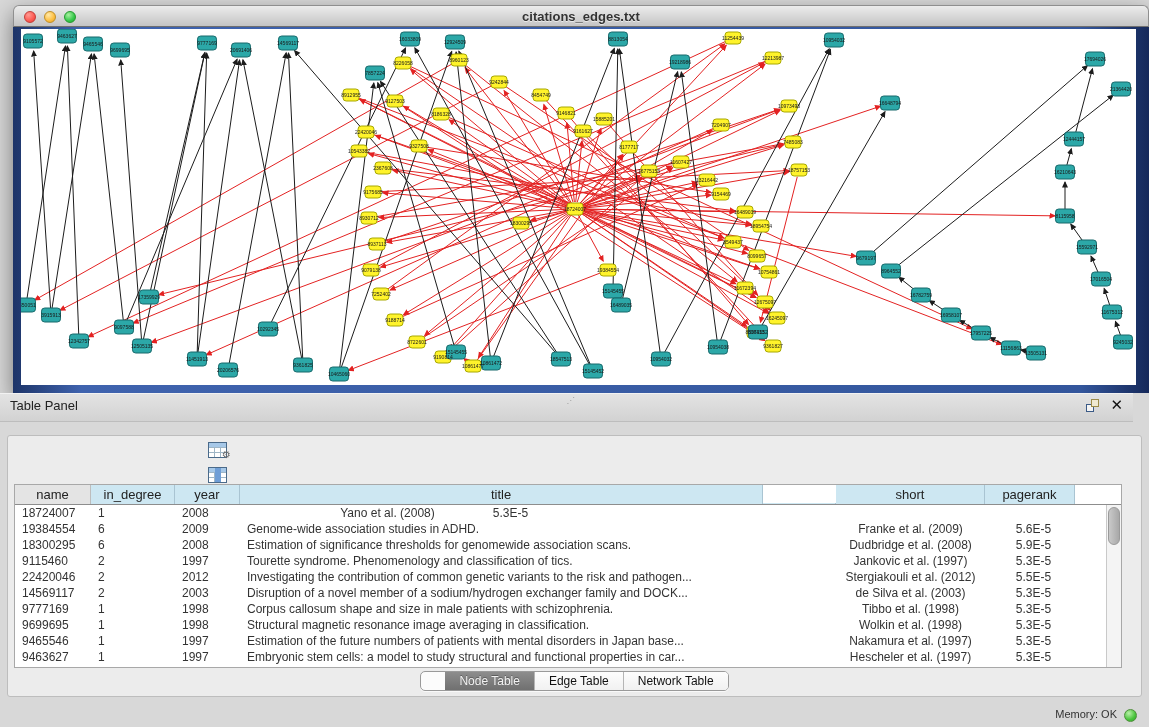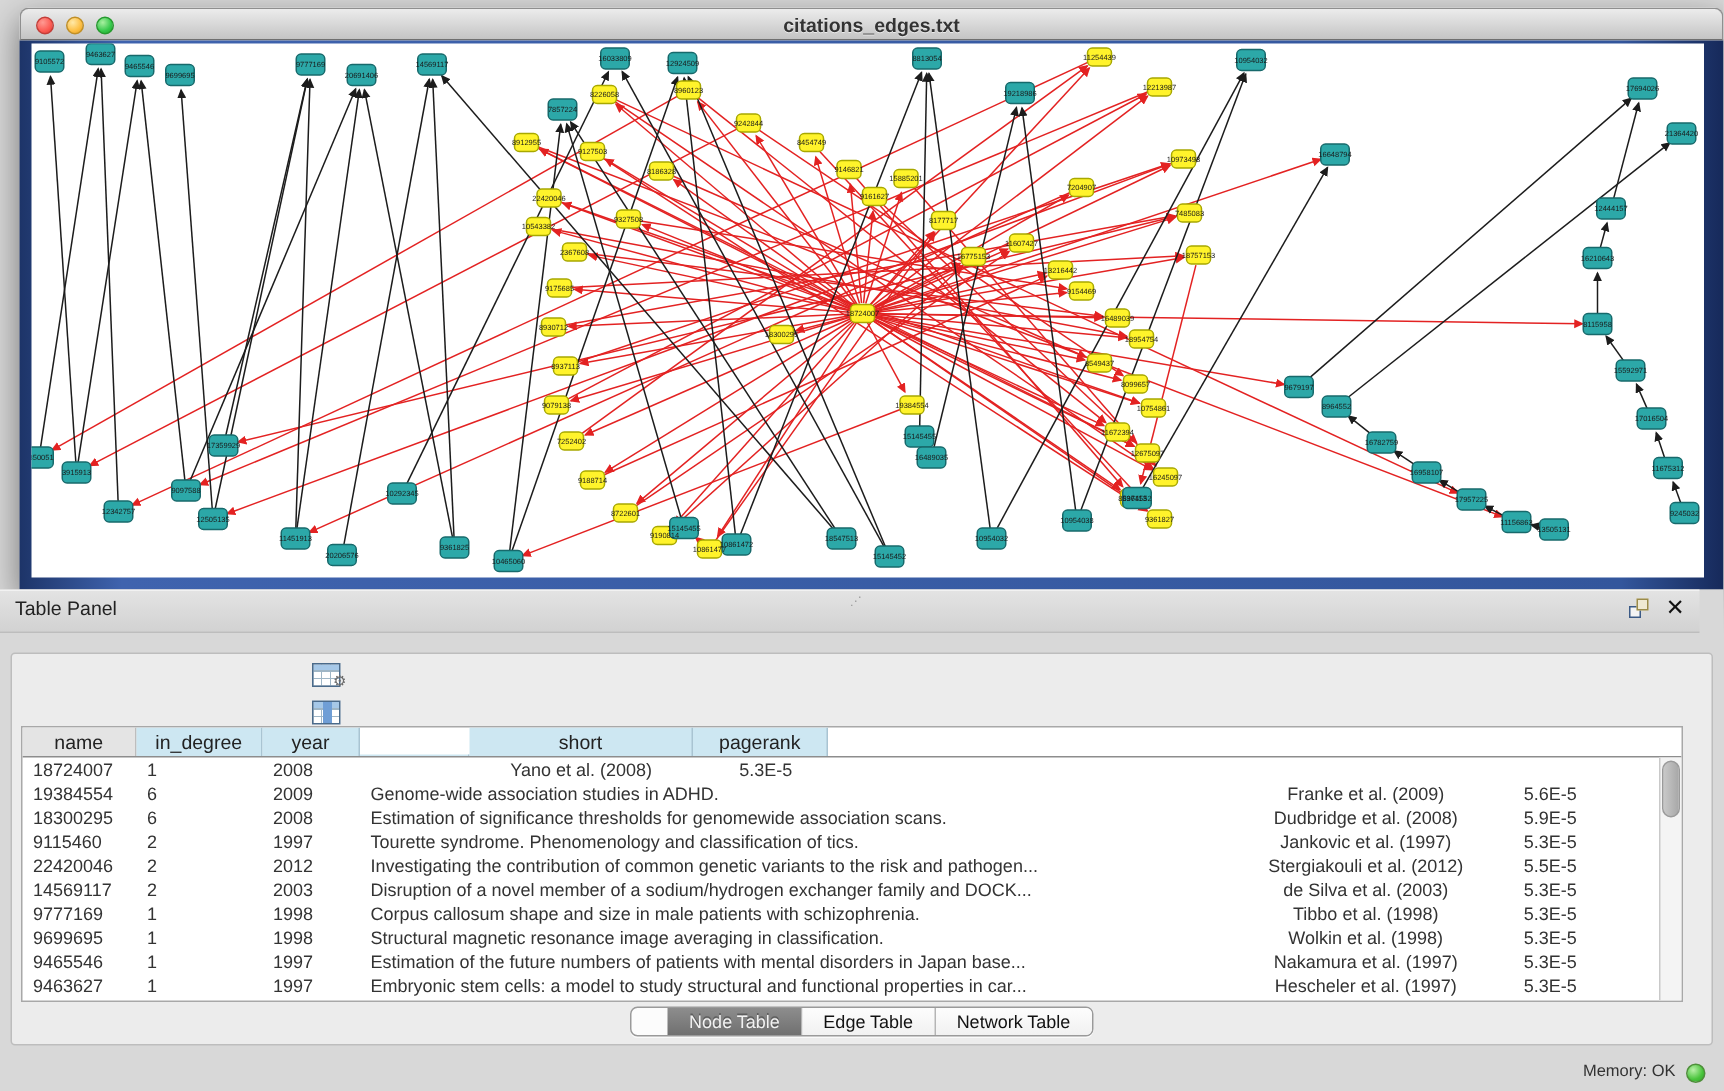--- a/index.html
+++ b/index.html
@@ -518,20 +518,21 @@
           <span>citations_edges.txt</span>
           <span class="stepper"></span>
         </div>
       </div>
 
       <div class="tablewrap">
         <div class="thead" id="thead">
             <div class="hc c0 gray">name</div>
             <div class="hc c1">in_degree</div>
             <div class="hc c2">year</div>
+            <div class="hc c3">title</div>
             <div class="hc c4"><span class="sortmark">△ </span>out_de...</div>
             <div class="hc c5">short</div>
             <div class="hc c6">pagerank</div>
           </div>
         <div id="tbody">
             <div class="tr">
               <div class="td c0">18724007</div>
               <div class="td c1">1</div>
               <div class="td c2">2008</div>
               <div class="td c4">49</div>

